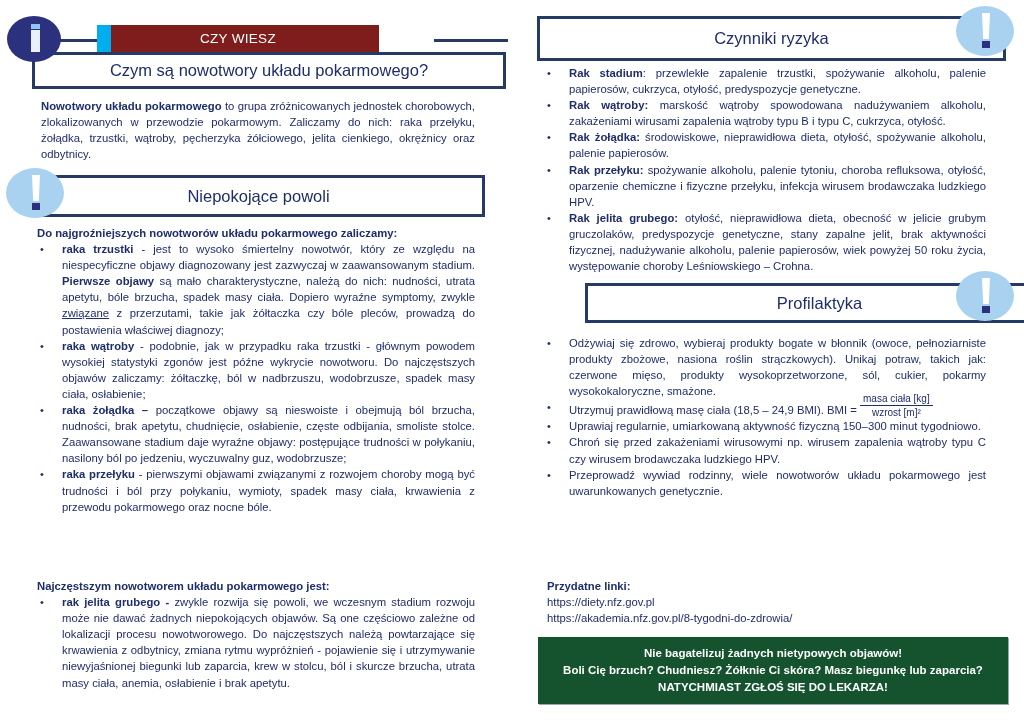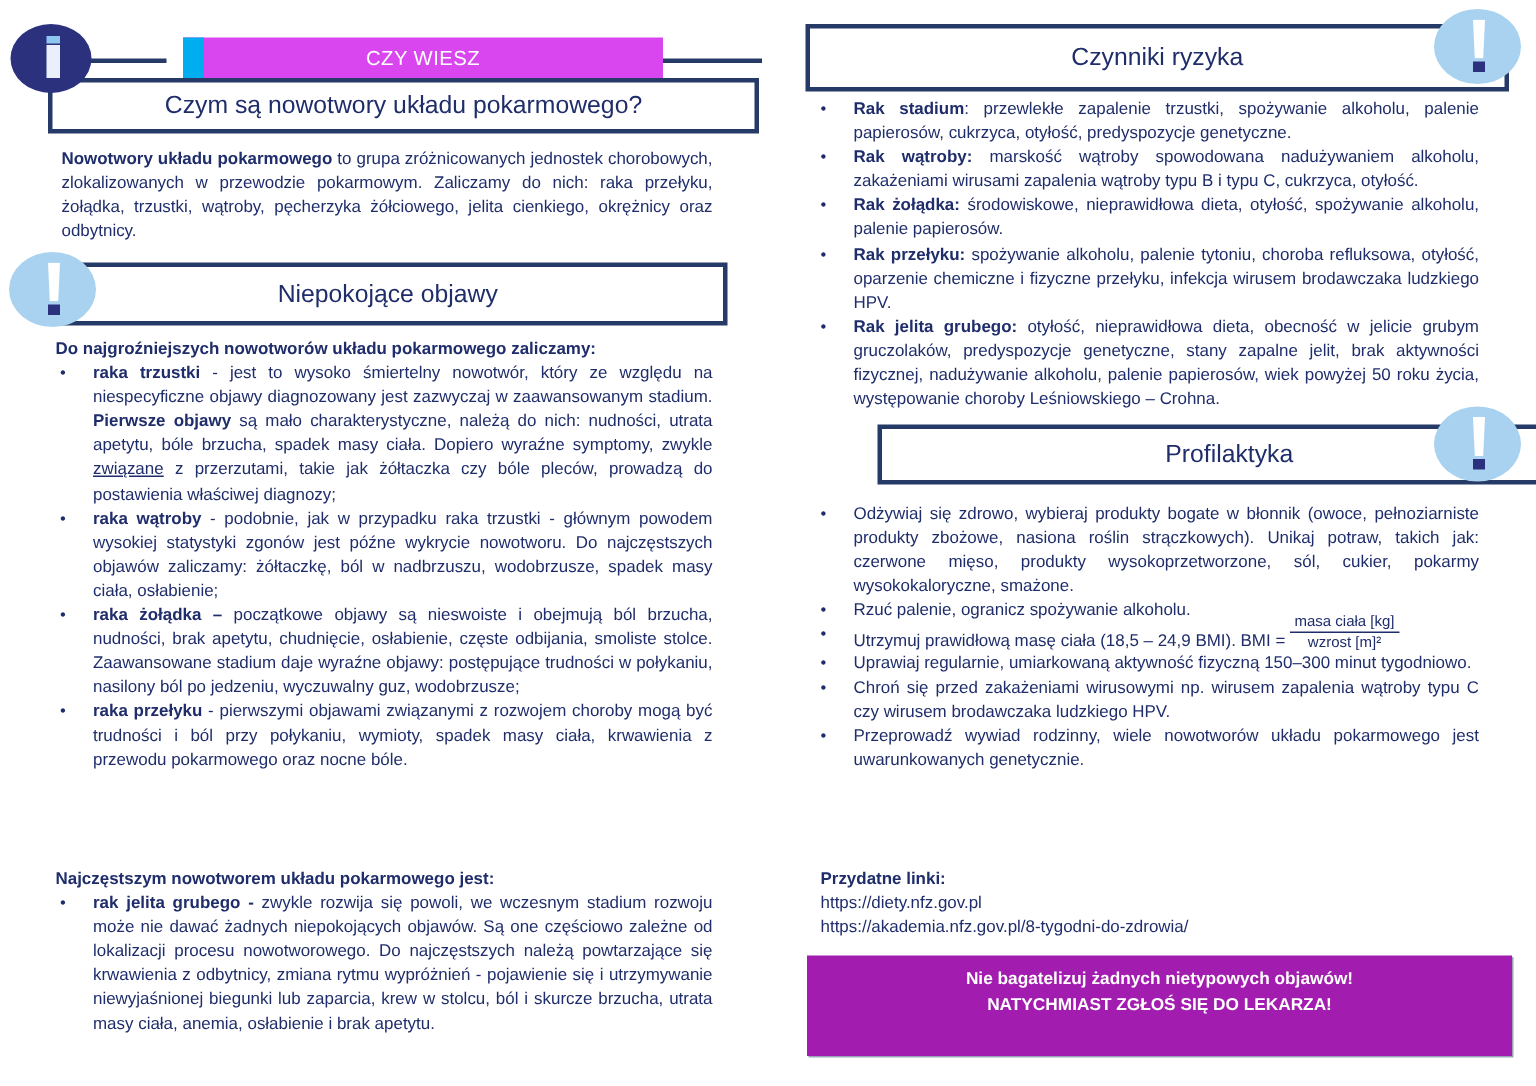--- a/index.html
+++ b/index.html
@@ -24,25 +24,25 @@
   .info-circle { position: absolute; left: 7px; top: 16px; width: 54px; height: 46px; border-radius: 50%; background: #2b317d; }
   .info-circle .bar-top { position: absolute; left: 24px; top: 8px; width: 9px; height: 5px; background: #8ec6f0; }
   .info-circle .bar-body { position: absolute; left: 24px; top: 14px; width: 9px; height: 22px; background: #e9f0fb; }
 
   .ex-circle { position: absolute; width: 58px; height: 50px; border-radius: 50%; background: #a8d2f0; }
   .ex-circle .stem { position: absolute; left: 26px; top: 7px; width: 8px; height: 26px; background: #ffffff; clip-path: polygon(0 0, 100% 0, 85% 100%, 15% 100%); }
   .ex-circle .dot { position: absolute; left: 26px; top: 35px; width: 8px; height: 7px; background: #2b317d; }
 
   .line { position: absolute; background: #253a66; }
 
-  .czy-band { position: absolute; left: 122px; top: 25px; width: 320px; height: 27px; background: #d946ef; display: flex; align-items: center; justify-content: center; }
+  .czy-band { position: absolute; left: 97px; top: 25px; width: 282px; height: 27px; background: #7f1d1d; display: flex; align-items: center; justify-content: center; }
   .czy-band .cyan { position: absolute; left: 0; top: 0; width: 14px; height: 100%; background: #00adee; }
   .czy-band span { color: #ffffff; font-size: 13.5px; letter-spacing: 0.3px; }
 
-  .alert { position: absolute; left: 538px; top: 637px; width: 470px; height: 67px; background: #a21caf; color: #fff; text-align: center; font-weight: bold; font-size: 11.5px; line-height: 17px; padding-top: 8px; box-shadow: 1px 1px 0 #9aa4b8; }
+  .alert { position: absolute; left: 538px; top: 637px; width: 470px; height: 67px; background: #14532d; color: #fff; text-align: center; font-weight: bold; font-size: 11.5px; line-height: 17px; padding-top: 8px; box-shadow: 1px 1px 0 #9aa4b8; }
   a.link { color: #1f2d6b; text-decoration: none; display: block; }
 </style>
 </head>
 <body>
 
 <div>
 
   <div class="hbox" style="left:32px; top:52px; width:474px; height:37px;">
     <span class="title">Czym są nowotwory układu pokarmowego?</span>
   </div>
@@ -56,21 +56,21 @@
   <div class="info-circle">
     <div class="bar-top"></div>
     <div class="bar-body"></div>
   </div>
 
   <div class="txt abs" style="left:41px; top:98px; width:434px;">
     <b>Nowotwory układu pokarmowego</b><span> to grupa zróżnicowanych jednostek chorobowych, zlokalizowanych w przewodzie pokarmowym. Zaliczamy do nich: raka przełyku, żołądka, trzustki, wątroby, pęcherzyka żółciowego, jelita cienkiego, okrężnicy oraz odbytnicy.</span>
   </div>
 
   <div class="hbox" style="left:32px; top:175px; width:453px; height:42px;">
-    <span class="title">Niepokojące objawy</span>
+    <span class="title">Niepokojące powoli</span>
   </div>
   <div class="ex-circle" style="left:6px; top:168px;">
     <div class="stem"></div>
     <div class="dot"></div>
   </div>
 
   <div class="txt abs" style="left:37px; top:225px; width:438px;">
     <p><b>Do najgroźniejszych nowotworów układu pokarmowego zaliczamy:</b></p>
     <ul>
       <li>
@@ -122,36 +122,36 @@
     <span class="title">Profilaktyka</span>
   </div>
   <div class="ex-circle" style="left:956px; top:271px;">
     <div class="stem"></div>
     <div class="dot"></div>
   </div>
 
   <div class="txt abs" style="left:544px; top:335px; width:442px;">
     <ul>
       <li><span>Odżywiaj się zdrowo, wybieraj produkty bogate w błonnik (owoce, pełnoziarniste produkty zbożowe, nasiona roślin strączkowych). Unikaj potraw, takich jak: czerwone mięso, produkty wysokoprzetworzone, sól, cukier, pokarmy wysokokaloryczne, smażone.</span></li>
-      <li><span>Rzuć palenie, ogranicz spożywanie alkoholu.</span></li>
       <li style="text-align:left;"><span>Utrzymuj prawidłową masę ciała (18,5 – 24,9 BMI). BMI = </span>
         <span style="display:inline-block; vertical-align:middle; text-align:center; font-size:10px; line-height:11px; position:relative; top:-6px;">
           <span style="display:block; border-bottom:1.5px solid #1f2d6b; padding:0 3px 1px;">masa ciała [kg]</span>
           <span style="display:block; padding-top:1px;">wzrost [m]²</span>
         </span>
       </li>
       <li style="margin-top:-6px;"><span>Uprawiaj regularnie, umiarkowaną aktywność fizyczną 150–300 minut tygodniowo.</span></li>
       <li><span>Chroń się przed zakażeniami wirusowymi np. wirusem zapalenia wątroby typu C czy wirusem brodawczaka ludzkiego HPV.</span></li>
       <li><span>Przeprowadź wywiad rodzinny, wiele nowotworów układu pokarmowego jest uwarunkowanych genetycznie.</span></li>
     </ul>
   </div>
 
   <div class="txt abs" style="left:547px; top:578px; width:440px; text-align:left;">
     <p><b>Przydatne linki:</b></p>
     <a class="link">https://diety.nfz.gov.pl</a>
     <a class="link">https://akademia.nfz.gov.pl/8-tygodni-do-zdrowia/</a>
   </div>
 
   <div class="alert">
     <div>Nie bagatelizuj żadnych nietypowych objawów!</div>
+    <div>Boli Cię brzuch? Chudniesz? Żółknie Ci skóra? Masz biegunkę lub zaparcia?</div>
     <div>NATYCHMIAST ZGŁOŚ SIĘ DO LEKARZA!</div>
   </div>
 </div>
 
 </body></html>

